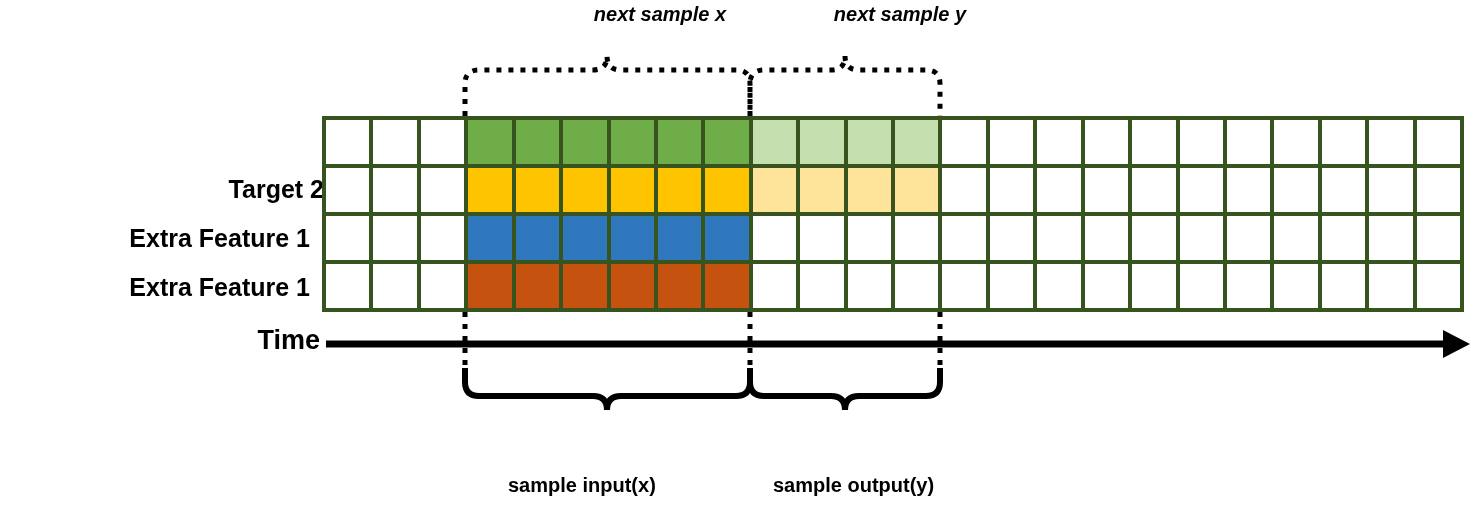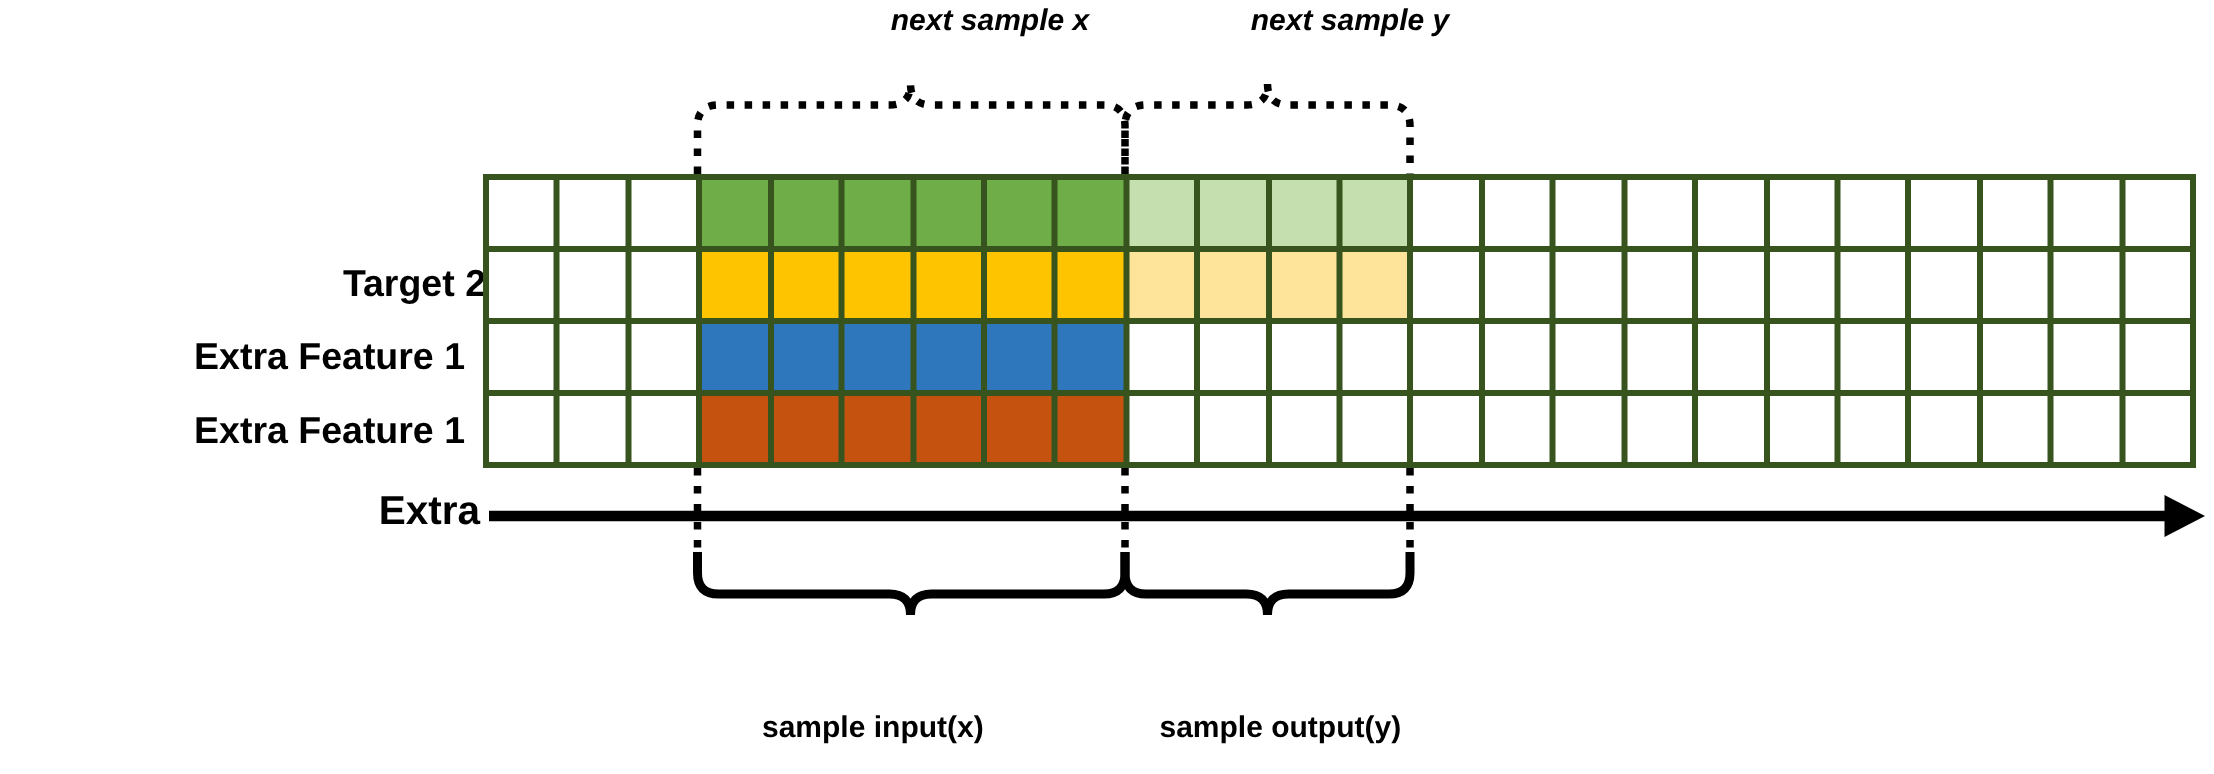--- a/index.html
+++ b/index.html
@@ -189,21 +189,21 @@
       <div class="cell" style="background: rgb(255, 255, 255);"></div>
       <div class="cell" style="background: rgb(255, 255, 255);"></div>
       <div class="cell" style="background: rgb(255, 255, 255);"></div>
       <div class="cell" style="background: rgb(255, 255, 255);"></div>
       <div class="cell" style="background: rgb(255, 255, 255);"></div>
       <div class="cell" style="background: rgb(255, 255, 255);"></div>
       <div class="cell" style="background: rgb(255, 255, 255);"></div>
       <div class="cell" style="background: rgb(255, 255, 255);"></div>
     </div>
 
-  <div id="time-label">Extra</div>
+  <div id="time-label">Time</div>
 
   <div class="annot" id="annot-x">
     <div>sample input(x)</div>
     
     
   </div>
 
   <div class="annot" id="annot-y">
     <div>sample output(y)</div>
     

